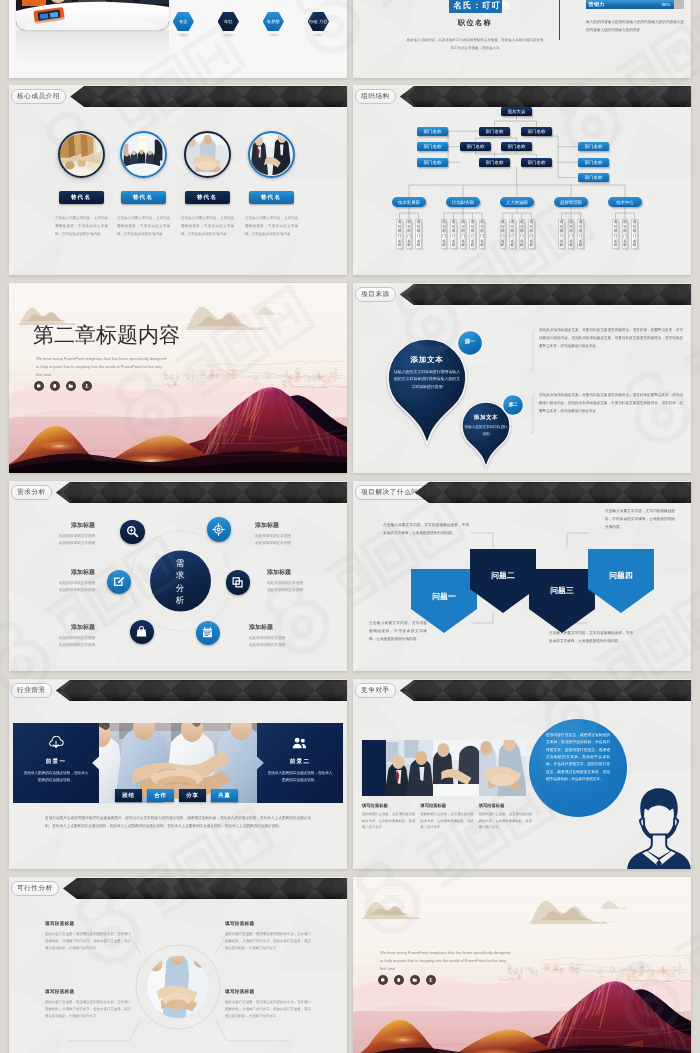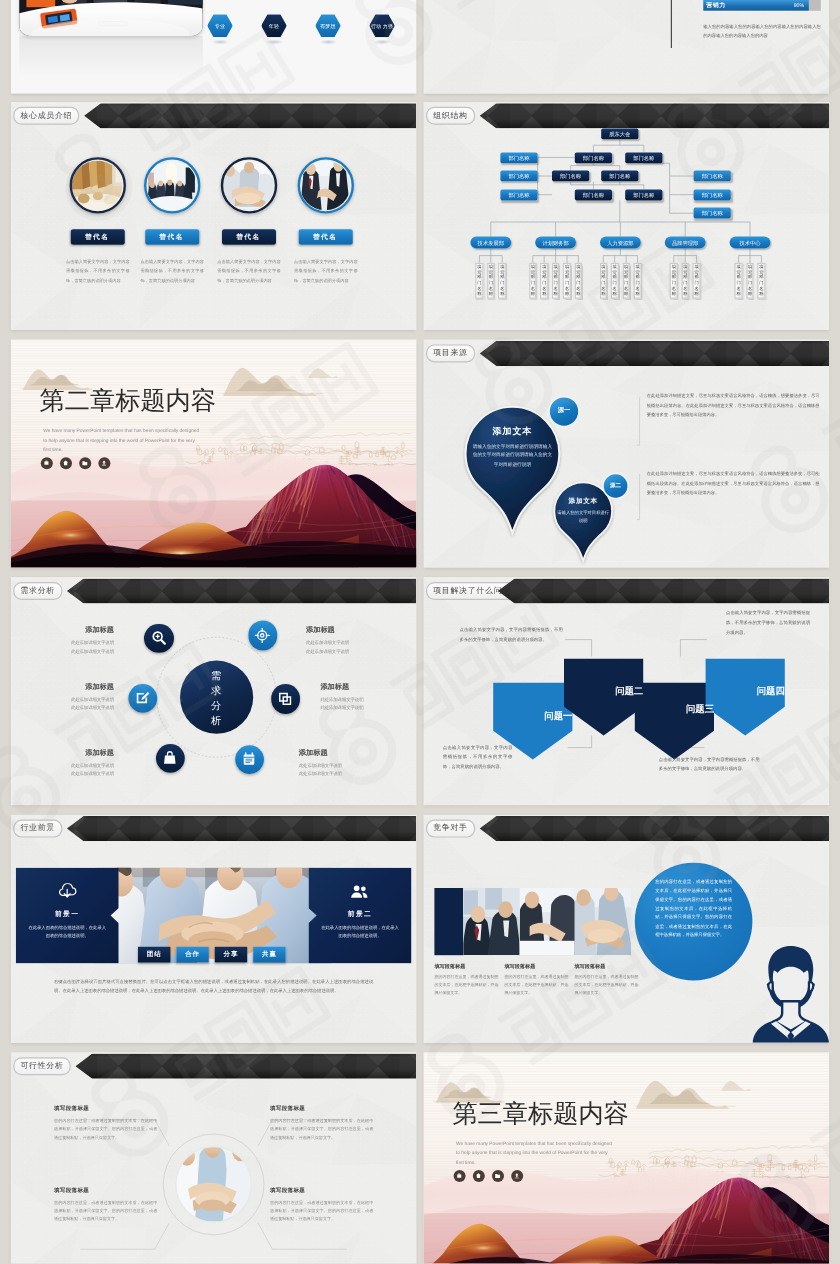--- a/index.html
+++ b/index.html
@@ -140,21 +140,21 @@
 .dm-node svg{width:13px;height:13px;fill:#fff}
 .dm-item{position:absolute;width:80px;z-index:4}
 .dm-item .h{font-size:6px;color:#4d4d4d;font-weight:bold;letter-spacing:0;margin-bottom:2.5px}
 .dm-item .l{font-size:3.7px;color:#8b8b8b;line-height:1.95;letter-spacing:-.1px}
 .dm-item.r{text-align:left}
 .dm-item.l{text-align:right}
 
 
 .prob-body{position:absolute;inset:0;z-index:3}
 .prob-svg{position:absolute;left:0;top:0;width:338px;height:190px}
-.pl{position:absolute;width:66px;text-align:right;color:#fff;font-size:7.8px;font-weight:bold;letter-spacing:0;z-index:5}
+.pl{position:absolute;width:66px;text-align:center;color:#fff;font-size:7.8px;font-weight:bold;letter-spacing:0;z-index:5}
 .pl.p1{left:58px;top:110px}.pl.p2{left:117px;top:89px}
 .pl.p3{left:176px;top:104px}.pl.p4{left:235px;top:89px}
 .pn{position:absolute;font-size:3.65px;line-height:2.25;color:#5c5c5c;z-index:4;text-align:justify}
 .pn.n1{left:30px;top:40px;width:86px}
 .pn.n2{left:252px;top:26px;width:70px}
 .pn.n3{left:16px;top:138px;width:58px}
 .pn.n4{left:196px;top:148px;width:84px}
 
 
 .out-body{position:absolute;inset:0;z-index:3}
@@ -331,20 +331,25 @@
       </div>
   </div>
 
   <div class="slide s-profile" style="left:353px;top:-112px;">
     <div class="bgpoly">
         <svg viewBox="0 0 338 190" preserveAspectRatio="none">
           <use href="#polybg"></use>
         </svg>
         <div class="grain"></div>
       </div>
+    <div class="prof-left">
+      <div class="namebadge">名氏：叮叮当</div>
+      <div class="jobtitle">职位名称</div>
+      <div class="bio">此处输入详细介绍，以表达项目工作的详细资料和文字信息。在此输入详细介绍以表达项目工作的文字信息，在此输入详</div>
+    </div>
     <div class="prof-div"></div>
     <div class="prof-right">
       <div class="skillbar">
         <div class="skillfill">
           <span class="sk-label">营销力</span>
           <span class="sk-pct">90%</span>
         </div>
       </div>
       <div class="sktext">输入您的内容输入您的内容输入您的内容输入您的内容输入您的内容输入您的内容输入您的内容</div>
     </div>
@@ -1934,21 +1939,20 @@
   <ellipse cx="50" cy="163" rx="20" ry="5.5" fill="url(#glowm1)" opacity=".8"></ellipse>
   <path d="M0 182c24-8 50-13 76-11 24 2 44 8 66 8 24 0 46-6 70-9 30-4 66-2 126 4v16H0z" fill="#1a0510" opacity=".9"></path>
   <path d="M0 186c30-7 60-10 92-8 30 2 56 7 86 6 30-1 60-7 96-5h64v11H0z" fill="#0c0309"></path>
   <g opacity=".22">
     <path d="M0 168q80-18 170-10 90 8 168-6" stroke="#ff9a55" stroke-width=".7" fill="none"></path>
     <path d="M0 176q90-14 180-6 84 8 158-8" stroke="#d9486b" stroke-width=".6" fill="none"></path>
     <path d="M110 160q60-16 120-8 54 8 108-6" stroke="#ffb870" stroke-width=".5" fill="none"></path>
   </g>
   </svg>
       </div>
-    <div class="ch-title">第三章标题内容</div>
     <div class="ch-sub"><span>We have many PowerPoint templates that has been specifically  designed</span><br><span>to help anyone that is stepping into the world of PowerPoint for the very</span><br><span>first time.</span></div>
     <div class="ch-icons">
         <div class="ci">
           <svg viewBox="0 0 16 16">
             <path d="M3 5h10v8H3z"></path>
             <path d="M6 3h4v2H6z" fill="none" stroke="#fff" stroke-width="1.2"></path>
           </svg>
         </div>
         <div class="ci">
           <svg viewBox="0 0 16 16">

